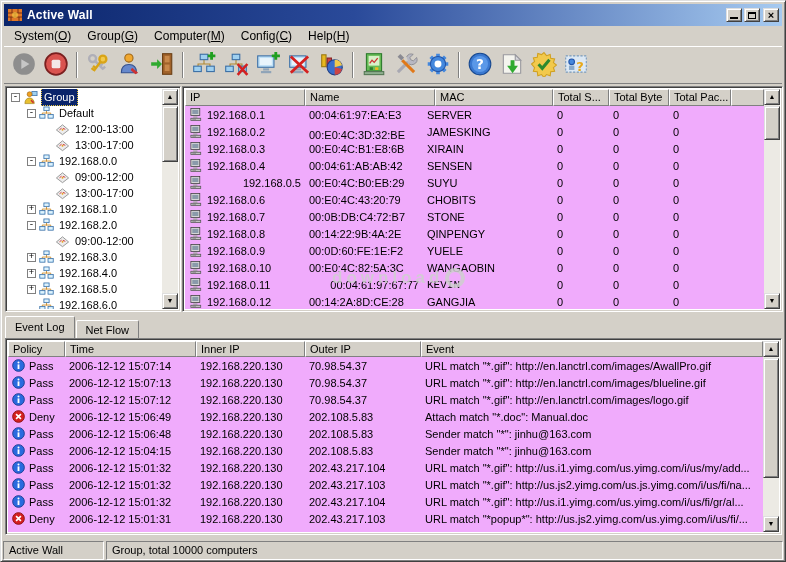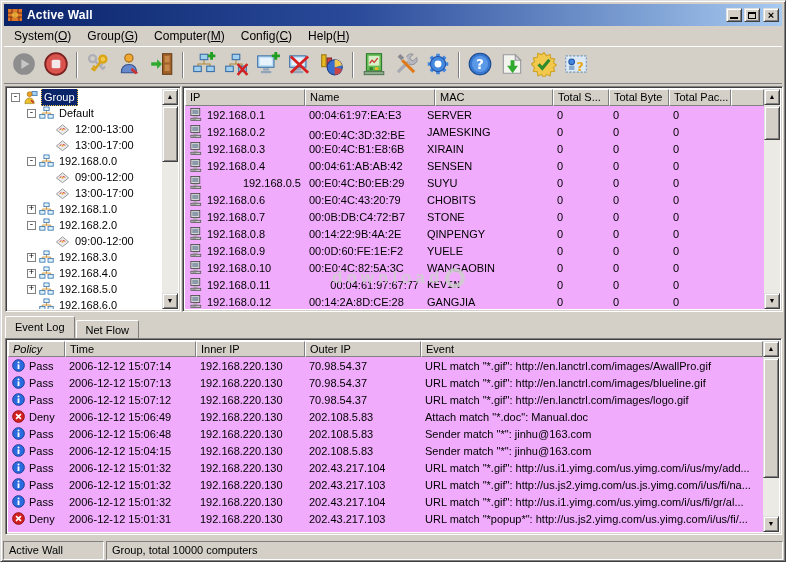--- a/index.html
+++ b/index.html
@@ -840,21 +840,21 @@
     <span class="wm-ring"></span>
   </div>
 
   <div class="tabbar" id="tabbar">
       <div class="tab active">Event Log</div>
       <div class="tab inactive">Net Flow</div>
     </div>
 
   <div class="events-panel sunken">
     <div class="grid-header" id="events-header">
-        <div class="hcell" style="width: 57px; font-style: italic;">Policy</div>
+        <div class="hcell" style="width: 57px;">Policy</div>
         <div class="hcell" style="width: 131px;">Time</div>
         <div class="hcell" style="width: 109px;">Inner IP</div>
         <div class="hcell" style="width: 116px;">Outer IP</div>
         <div class="hcell fill">Event</div>
       </div>
     <div class="grid-rows" id="events-rows">
         <div class="grid-row">
           <div class="cell" style="width: 57px;">
             <span class="p-icon"><svg viewBox="0 0 14 14">
                 <circle cx="7" cy="7" r="6.3" fill="#2A6ADF" stroke="#1A3A8F"></circle>

